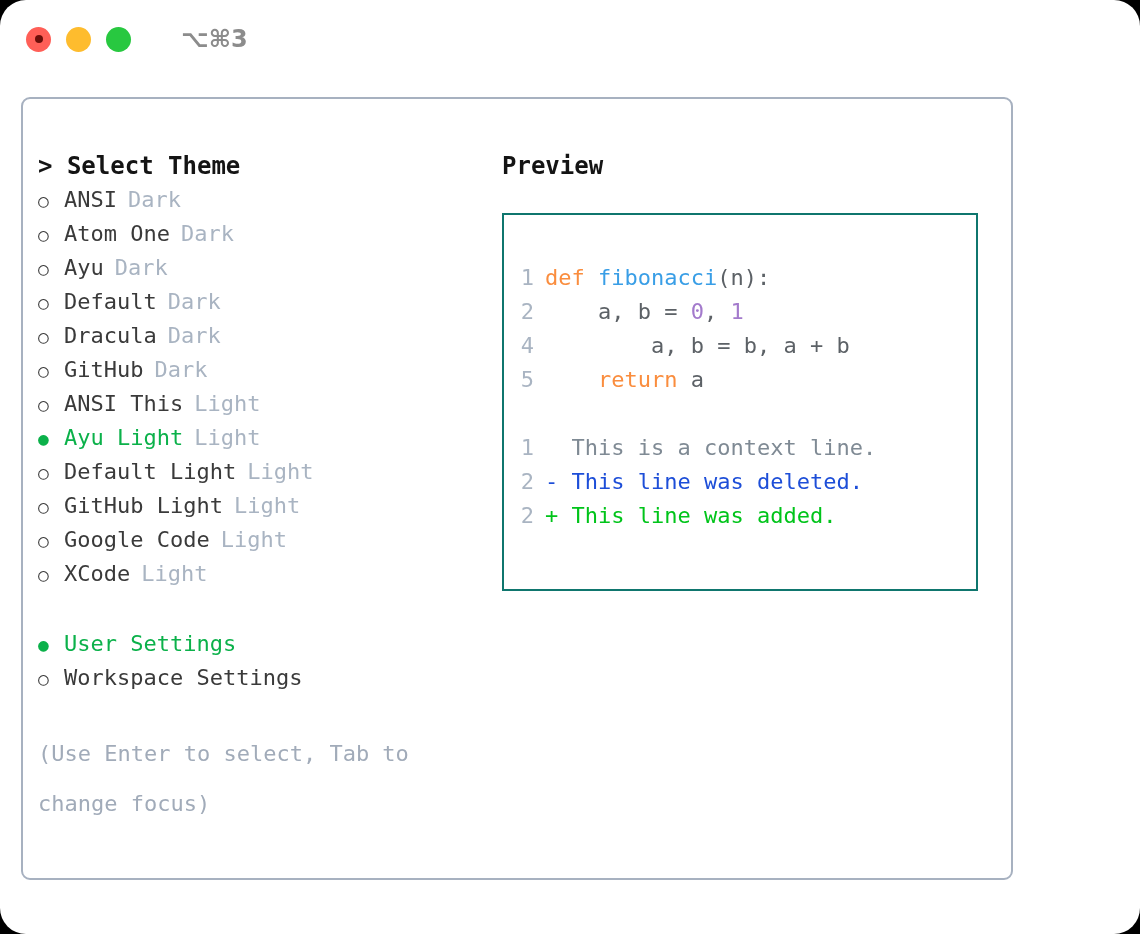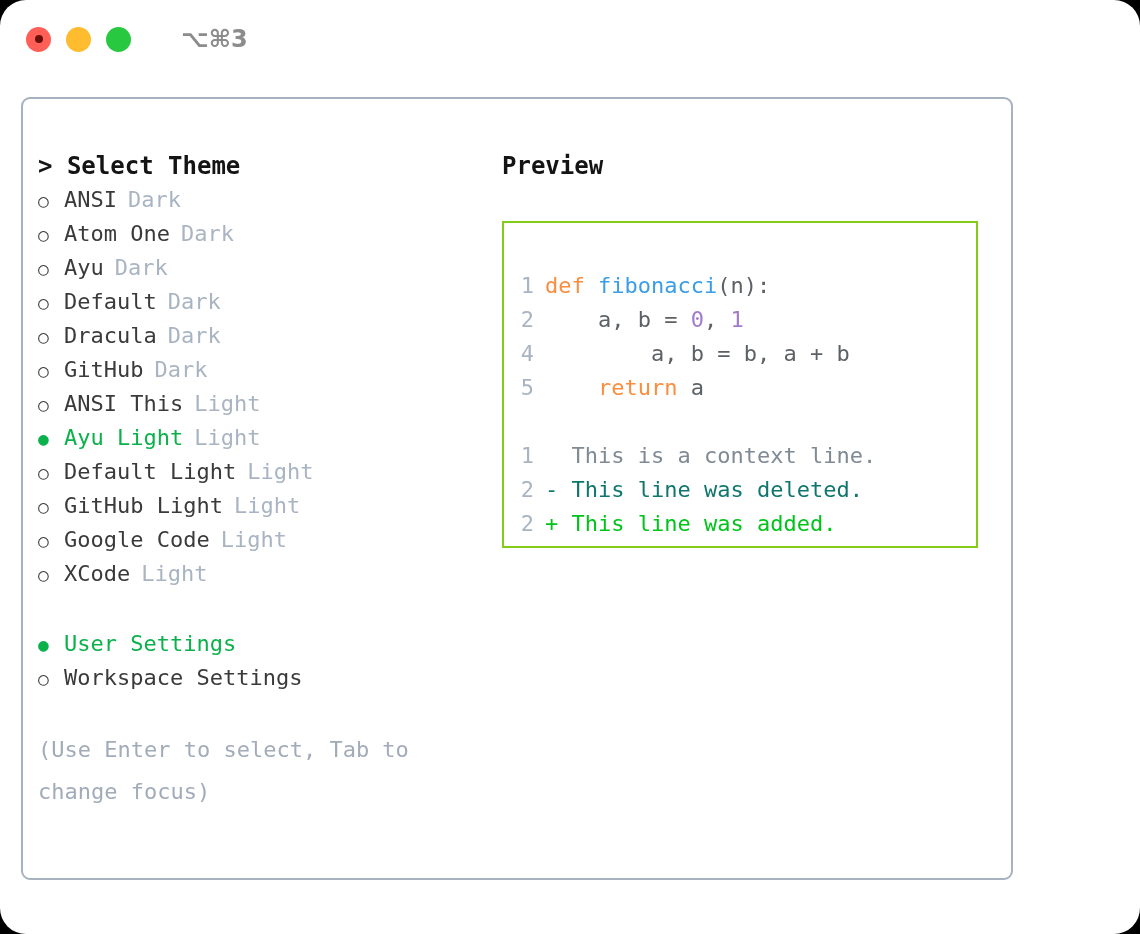--- a/index.html
+++ b/index.html
@@ -128,44 +128,44 @@
     color: #a9b4c2;
     margin-left: 11px;
   }
 
   .section-gap { height: 36px; }
 
   .hint {
     margin-top: 34px;
     font-size: 22px;
     color: #a1abb9;
-    line-height: 42px;
+    line-height: 50px;
     width: 420px;
     white-space: pre-wrap;
   }
 
   
   .right-col {
     position: absolute;
     left: 479px;
     top: 50px;
     width: 490px;
   }
   .preview-title {
     font-size: 24px;
     font-weight: bold;
     color: #141414;
     line-height: 34px;
     white-space: pre;
   }
   .preview-box {
-    margin-top: 38px;
+    margin-top: 30px;
     width: 476px;
-    height: 327px;
-    border: 2px solid #84cc16;
+    height: 378px;
+    border: 2px solid #0f766e;
     box-sizing: border-box;
     background: #ffffff;
     position: relative;
   }
   .code-area {
     position: absolute;
     left: 16px;
     top: 46px;
     right: 8px;
   }
@@ -183,21 +183,21 @@
     margin-right: 11px;
   }
   .tok-kw    { color: #fa8d3e; }
   .tok-fn    { color: #399ee6; }
   .tok-plain { color: #5c6166; }
   .tok-num   { color: #a37acc; }
   .tok-call  { color: #f07171; }
 
   .diff-gap { height: 34px; }
   .diff-ctx { color: #7f8a94; }
-  .diff-del { color: #0f766e; }
+  .diff-del { color: #1d4ed8; }
   .diff-add { color: #00c41a; }
 </style>
 </head>
 <body>
 
 <div id="app">
 
   <div class="titlebar">
     <div class="dot dot-red"></div>
     <div class="dot dot-yellow"></div>

